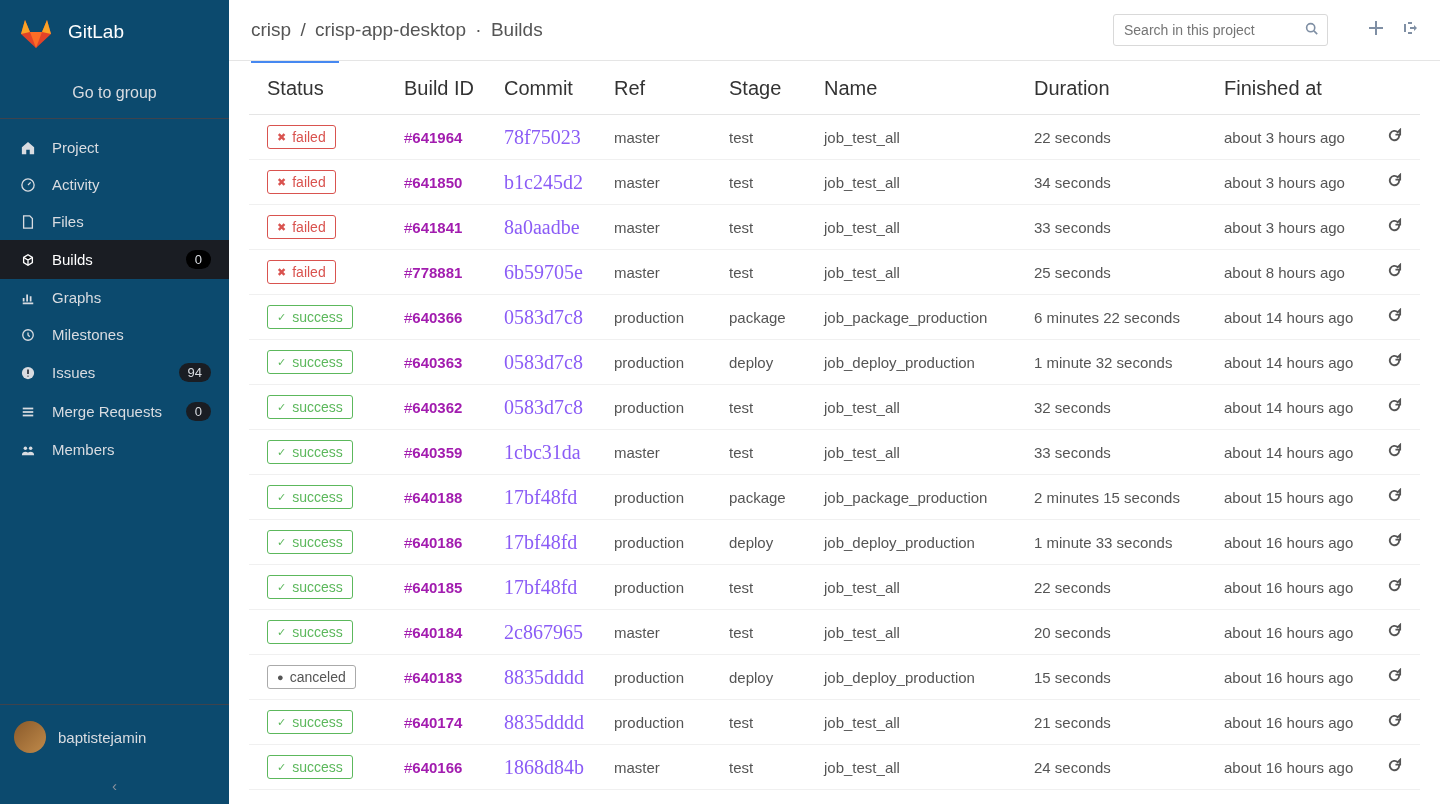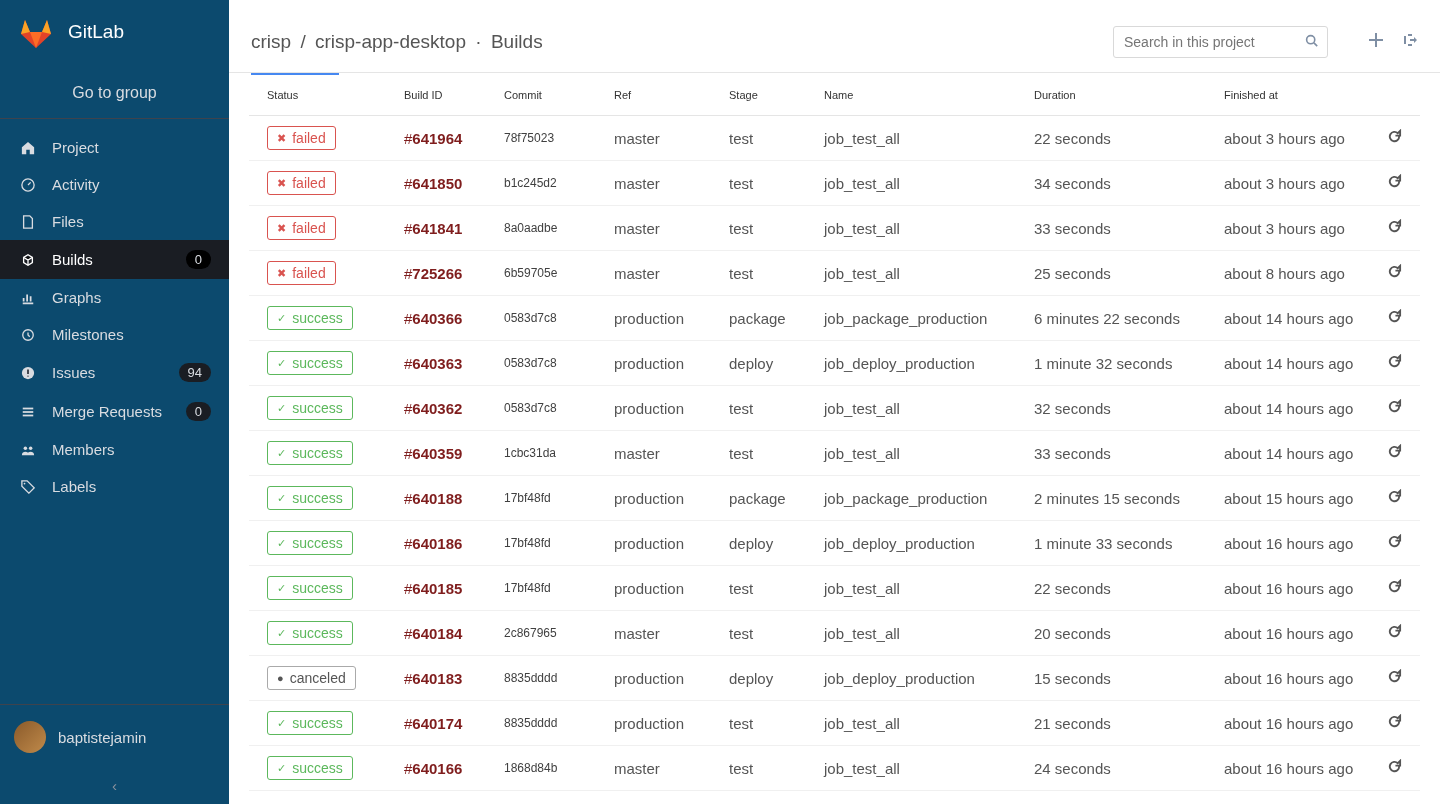--- a/index.html
+++ b/index.html
@@ -82,21 +82,20 @@
       cursor: pointer;
     }
     
     
     .main { flex: 1; display: flex; flex-direction: column; overflow: hidden; }
     .topbar {
       display: flex;
       align-items: center;
       padding: 14px 22px;
       border-bottom: 1px solid #e5e5e5;
-      margin-top: 12px;
     }
     .breadcrumb { font-size: 19px; color: #555; flex: 1; }
     .breadcrumb .sep { margin: 0 4px; }
     .search-box {
       position: relative;
       margin-right: 22px;
     }
     .search-box input {
       width: 215px;
       padding: 7px 30px 7px 10px;
@@ -146,21 +145,21 @@
     table {
       width: 100%;
       border-collapse: collapse;
     }
     th {
       text-align: left;
       font-weight: 400;
       color: #333;
       padding: 14px 10px;
       border-bottom: 1px solid #e5e5e5;
-      font-size: 11px;
+      font-size: 20px;
     }
     th:first-child, td:first-child { padding-left: 18px; }
     td {
       padding: 10px 10px;
       border-bottom: 1px solid #f0f0f0;
       font-size: 15px;
       color: #555;
       vertical-align: middle;
     }
     .status-pill {
@@ -168,23 +167,23 @@
       align-items: center;
       border: 1px solid;
       border-radius: 3px;
       padding: 3px 9px;
       font-size: 14px;
     }
     .status-pill.failed { color: #d9534f; border-color: #d9534f; }
     .status-pill.success { color: #5cb85c; border-color: #5cb85c; }
     .status-pill.canceled { color: #555; border-color: #aaa; }
     .status-pill .dot { margin-right: 6px; font-size: 11px; }
-    .build-id { color: #7f1d1d; }
+    .build-id { color: #a21caf; }
     .build-id b { font-weight: 600; }
-    .commit { font-family: Liberation Sans, sans-serif; font-size: 12px; color: #404040; }
+    .commit { font-family: Liberation Serif, serif; font-size: 20px; color: #8b5cf6; }
     .retry {
       color: #555;
       cursor: pointer;
       text-align: right;
       padding-right: 18px;
     }
   </style>
 </head>
 <body>
 
@@ -276,29 +275,20 @@
         </div>
         <div class="sidebar-item">
           <span class="icon">
             <svg width="14" height="14" viewBox="0 0 16 16">
               <circle cx="5" cy="6" r="2" fill="currentColor"></circle>
               <circle cx="11" cy="6" r="2" fill="currentColor"></circle>
               <path d="M1 14c0-3 2-4 4-4s4 1 4 4M7 14c0-3 2-4 4-4s4 1 4 4" fill="currentColor"></path>
             </svg>
           </span>
           <span class="label">Members</span>
-        </div>
-        <div class="sidebar-item">
-          <span class="icon">
-            <svg width="14" height="14" viewBox="0 0 16 16">
-              <path d="M1 1h6l8 8-6 6-8-8z" fill="none" stroke="currentColor" stroke-width="1.5"></path>
-              <circle cx="4" cy="4" r="1" fill="currentColor"></circle>
-            </svg>
-          </span>
-          <span class="label">Labels</span>
         </div>
         <div class="sidebar-spacer"></div>
       </nav>
     <div class="sidebar-user">
       <div class="avatar"></div>
       <span>baptistejamin</span>
     </div>
     <div class="sidebar-collapse">
       <span>‹</span>
     </div>
@@ -399,21 +389,21 @@
               <td>about 3 hours ago</td>
               <td class="retry"><span><svg width="15" height="15" viewBox="0 0 16 16">
                     <path d="M13 8a5 5 0 1 1-1.5-3.5L14 2v5H9" fill="none" stroke="currentColor" stroke-width="2"></path>
                   </svg></span></td>
             </tr>
             <tr>
               <td><span class="status-pill failed">
                   <span class="dot">✖</span>
                   <span>failed</span>
                 </span></td>
-              <td class="build-id">#<b>725266</b></td>
+              <td class="build-id">#<b>778881</b></td>
               <td class="commit">6b59705e</td>
               <td>master</td>
               <td>test</td>
               <td>job_test_all</td>
               <td>25 seconds</td>
               <td>about 8 hours ago</td>
               <td class="retry"><span><svg width="15" height="15" viewBox="0 0 16 16">
                     <path d="M13 8a5 5 0 1 1-1.5-3.5L14 2v5H9" fill="none" stroke="currentColor" stroke-width="2"></path>
                   </svg></span></td>
             </tr>

